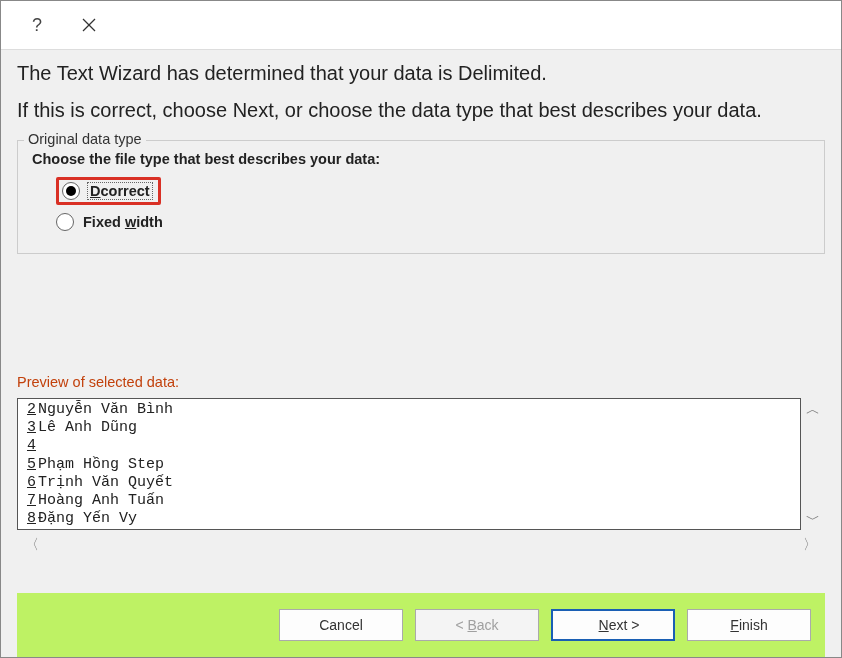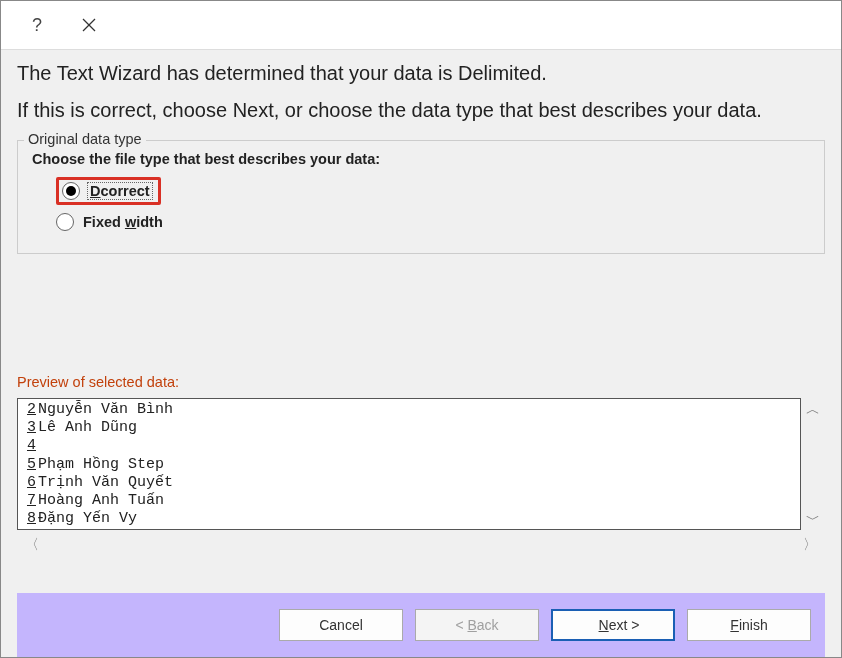--- a/index.html
+++ b/index.html
@@ -180,21 +180,21 @@
     }
     .hscroll .arr {
       color: #808080;
       font-size: 14px;
     }
     .button-row {
       display: flex;
       justify-content: flex-end;
       gap: 12px;
       padding: 16px 14px 16px 0;
-      background: #c4b5fd;
+      background: #bef264;
     }
     .btn {
       width: 124px;
       height: 32px;
       border: 1px solid #aaa;
       background: #fdfdfd;
       font-size: 14px;
       color: #333;
       cursor: pointer;
       font-family: inherit;

